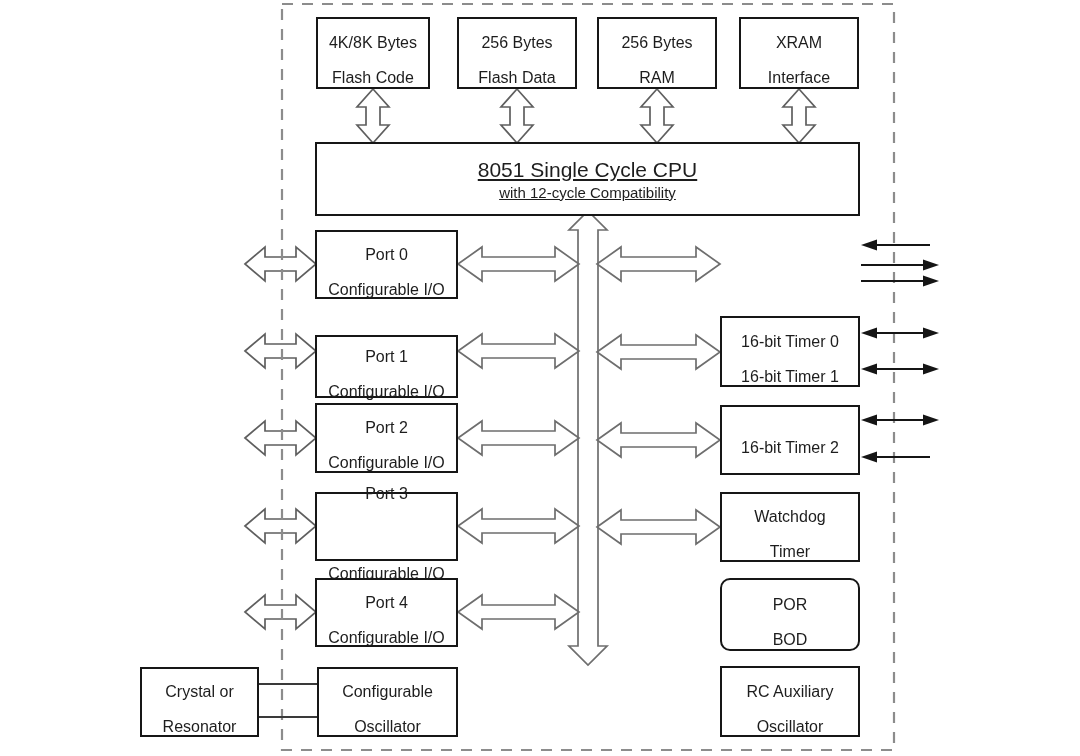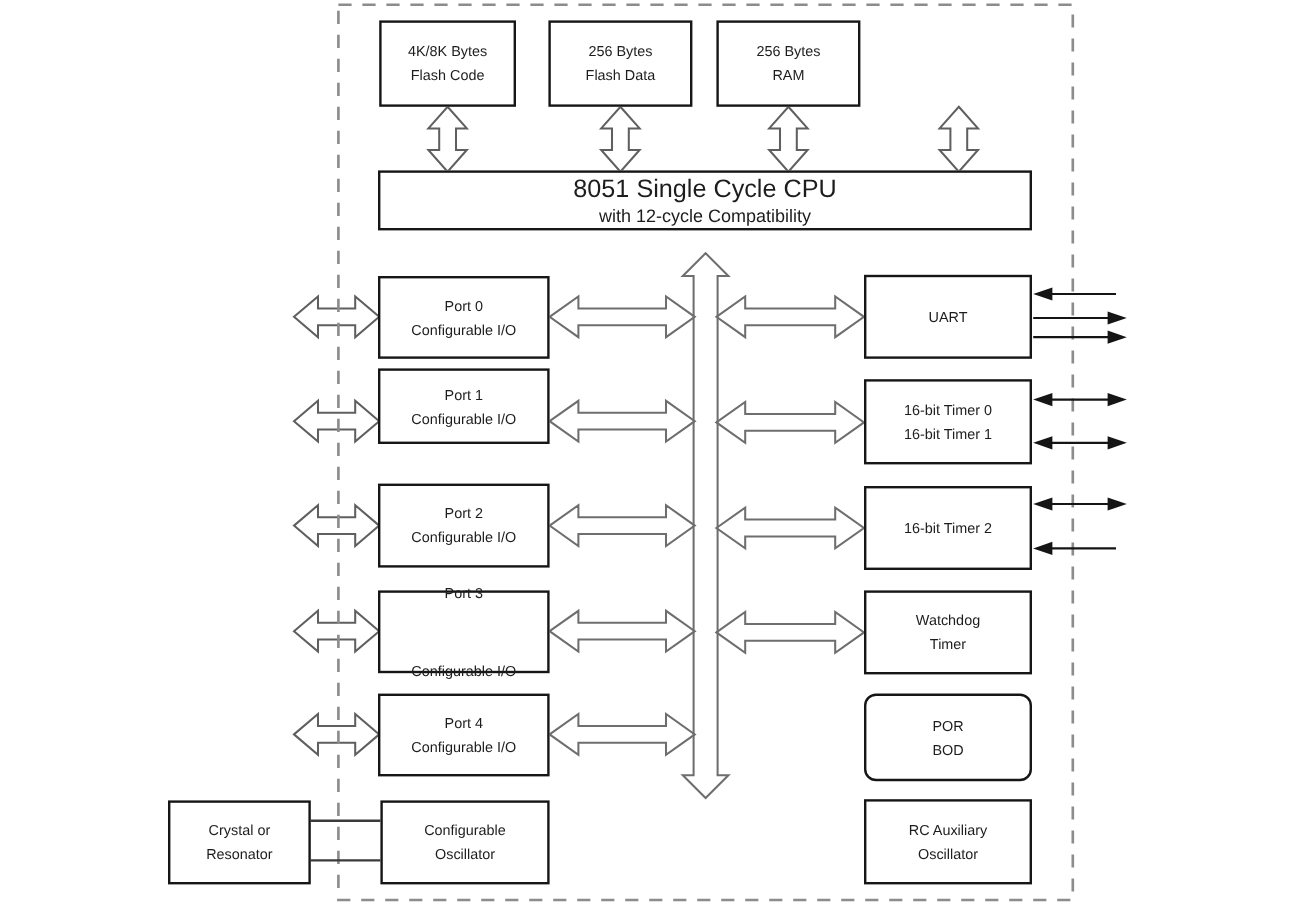--- a/index.html
+++ b/index.html
@@ -16,21 +16,21 @@
     position:absolute;
     background:#ffffff;
     border:2.4px solid #161616;
     display:flex;
     flex-direction:column;
     align-items:center;
     justify-content:center;
     text-align:center;
     box-sizing:border-box;
   }
-  .bl{font-size:12px;line-height:20px;white-space:nowrap;}
+  .bl{font-size:16px;line-height:20px;white-space:nowrap;margin-top:15px;}
   .cpu-title{font-size:21px;line-height:26px;}
   .cpu-sub{font-size:15px;line-height:19px;}
   .outline-arrow{fill:none;stroke:#5f5f5f;stroke-width:1.7;}
   .bus-arrow{fill:none;stroke:#6e6e6e;stroke-width:1.7;}
   .thin-line{stroke:#151515;stroke-width:1.8;fill:none;}
   .thin-head{fill:#151515;stroke:none;}
   .conn-line{stroke:#3a3a3a;stroke-width:2;fill:none;}
   .chip-border{fill:none;stroke:#8c8c8c;stroke-width:2.2;stroke-dasharray:11 9;}
 </style>
 </head>
@@ -109,50 +109,51 @@
     <div class="bl">Flash Code</div>
   </div>
   <div class="box" style="left:457px;top:17px;width:120px;height:72px;">
     <div class="bl">256 Bytes</div>
     <div class="bl">Flash Data</div>
   </div>
   <div class="box" style="left:597px;top:17px;width:120px;height:72px;">
     <div class="bl">256 Bytes</div>
     <div class="bl">RAM</div>
   </div>
+  <div class="box" style="left:739px;top:17px;width:120px;height:72px;">
+    <div class="bl">XRAM</div>
+    <div class="bl">Interface</div>
+  </div>
 
-  <div class="box" style="left:315px;top:142px;width:545px;height:50px;">
+  <div class="box" style="left:315px;top:142px;width:545px;height:74px;text-decoration:underline;">
     <div class="cpu-title">8051 Single Cycle CPU</div>
     <div class="cpu-sub">with 12-cycle Compatibility</div>
   </div>
 
   <div class="box" style="left:315px;top:230px;width:143px;height:69px;">
     <div class="bl">Port 0</div>
     <div class="bl">Configurable I/O</div>
   </div>
-  <div class="box" style="left:315px;top:307px;width:143px;height:63px;">
+  <div class="box" style="left:315px;top:335px;width:143px;height:63px;">
     <div class="bl">Port 1</div>
     <div class="bl">Configurable I/O</div>
   </div>
   <div class="box" style="left:315px;top:403px;width:143px;height:70px;">
     <div class="bl">Port 2</div>
     <div class="bl">Configurable I/O</div>
   </div>
   <div class="box" style="left:315px;top:492px;width:143px;height:69px;gap:45px;">
     <div class="bl">Port 3</div>
     <div class="bl">Configurable I/O</div>
   </div>
   <div class="box" style="left:315px;top:578px;width:143px;height:69px;">
     <div class="bl">Port 4</div>
     <div class="bl">Configurable I/O</div>
   </div>
 
-  <div class="box" style="left:720px;top:229px;width:140px;height:70px;">
-    <div class="bl">UART</div>
-  </div>
   <div class="box" style="left:720px;top:316px;width:140px;height:71px;">
     <div class="bl">16-bit Timer 0</div>
     <div class="bl">16-bit Timer 1</div>
   </div>
   <div class="box" style="left:720px;top:405px;width:140px;height:70px;">
     <div class="bl">16-bit Timer 2</div>
   </div>
   <div class="box" style="left:720px;top:492px;width:140px;height:70px;align-items:center;">
     <div class="bl">Watchdog</div>
     <div class="bl">Timer</div>

